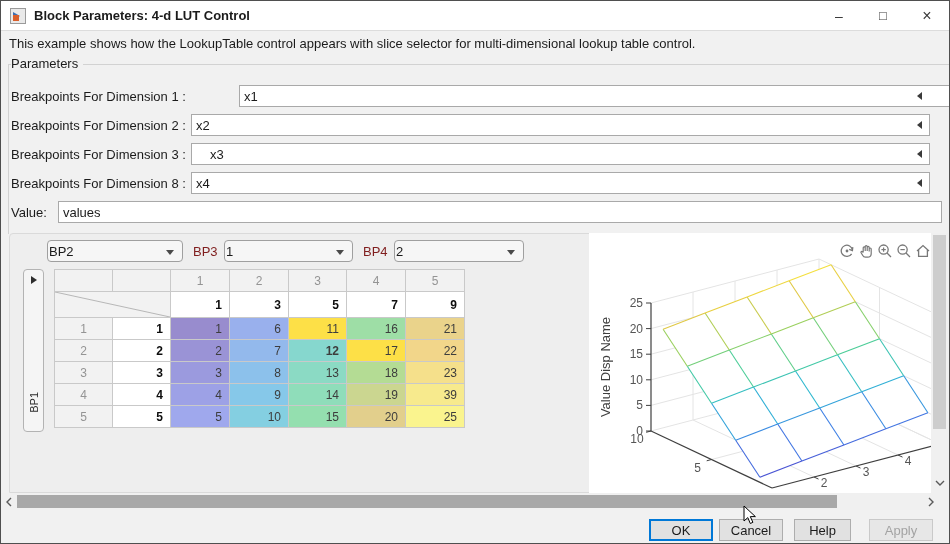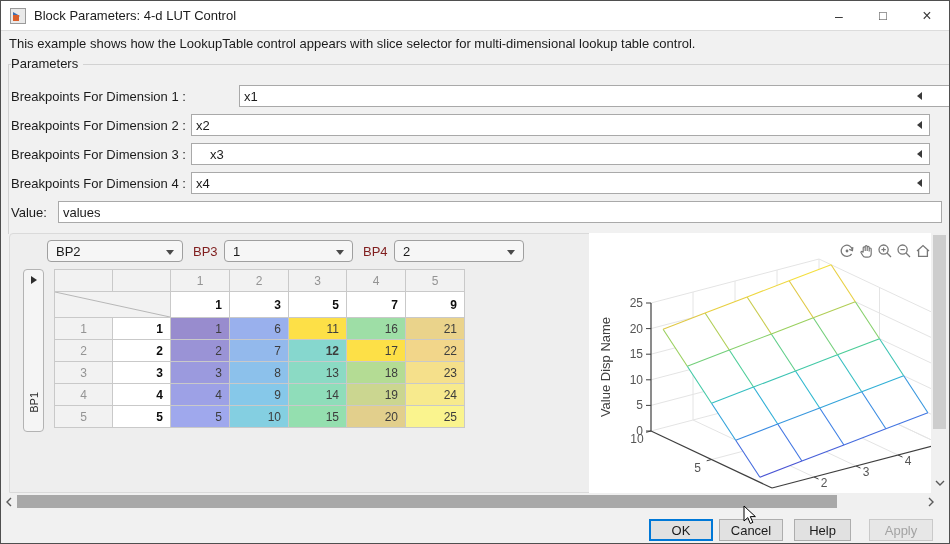--- a/index.html
+++ b/index.html
@@ -6,21 +6,21 @@
   .window{position:relative;width:950px;height:544px;background:#f1f1f1;border:1px solid #4f4f4f;
           box-sizing:border-box;overflow:hidden;font-family:"Liberation Sans",sans-serif;}
   
   .titlebar{position:absolute;left:0;top:0;width:100%;height:30px;background:#ffffff;
             border-bottom:1px solid #dcdcdc;display:flex;align-items:center;box-sizing:border-box;}
   .app-icon{width:16px;height:16px;margin-left:9px;position:relative;background:#e9e9e9;
             border:1px solid #9a9a9a;box-sizing:border-box;}
   .app-icon .arr{position:absolute;left:2px;top:3px;width:0;height:0;border-left:7px solid #3a6fb5;
             border-top:4px solid transparent;border-bottom:4px solid transparent;}
   .app-icon .sq{position:absolute;left:2px;bottom:2px;width:6px;height:6px;background:#d95f2b;}
-  .title-text{margin-left:8px;font-size:13px;color:#1b1b1b;}
+  .title-text{margin-left:8px;font-size:13px;color:#1b1b1b;font-weight:bold;}
   .win-controls{margin-left:auto;display:flex;height:100%;}
   .win-btn{width:44px;height:100%;display:flex;align-items:center;justify-content:center;
            color:#3c3c3c;font-size:14px;cursor:default;}
   
   .description{position:absolute;left:0;top:30px;width:100%;height:24px;display:flex;align-items:center;
                padding-left:8px;box-sizing:border-box;font-size:13px;color:#1b1b1b;background:#f1f1f1;}
   
   .groupbox{position:absolute;left:7px;top:63px;width:941px;height:169px;
             border-top:1px solid #d2d2d2;border-left:1px solid #d2d2d2;}
   .group-label{position:absolute;left:10px;top:55px;font-size:13px;color:#1b1b1b;
@@ -30,21 +30,21 @@
   .txt-input{position:absolute;height:22px;border:1px solid #a9a9a9;background:#fff;
              font-family:"Liberation Sans",sans-serif;font-size:13px;color:#1b1b1b;
              padding:0 14px 0 4px;box-sizing:border-box;outline:none;}
   .txt-input.noarrow{padding-right:13px;}
   .spin-left{position:absolute;width:0;height:0;border-top:4px solid transparent;
              border-bottom:4px solid transparent;border-right:5px solid #3a3a3a;}
   
   .pane{position:absolute;left:8px;top:232px;width:940px;height:260px;background:#eeeeee;
         border:1px solid #dadada;border-radius:4px 0 0 0;box-sizing:border-box;}
   .combo{position:absolute;height:22px;background:#f6f6f6;border:1px solid #9f9f9f;border-radius:4px;
-         display:flex;align-items:center;font-size:13px;color:#1b1b1b;padding-left:8px;box-sizing:border-box;}
+         display:flex;align-items:center;font-size:13px;color:#1b1b1b;padding-left:1px;box-sizing:border-box;}
   .combo .caret{position:absolute;right:8px;top:9px;width:0;height:0;border-left:4px solid transparent;
          border-right:4px solid transparent;border-top:5px solid #4a4a4a;}
   .combo-label{position:absolute;font-size:13px;color:#7f1d1d;}
   
   .bp1-tab{position:absolute;left:22px;top:268px;width:21px;height:163px;background:#f5f5f5;
            border:1px solid #b3b3b3;border-radius:4px;box-sizing:border-box;display:flex;
            flex-direction:column;align-items:center;}
   .bp1-tab .tri{margin-top:6px;width:0;height:0;border-top:4px solid transparent;
                 border-bottom:4px solid transparent;border-left:6px solid #2d2d2d;}
   .bp1-tab .lbl{margin-top:auto;margin-bottom:18px;writing-mode:vertical-rl;transform:rotate(180deg);
@@ -108,21 +108,21 @@
   <span class="spin-left" style="left:916px;top:91px"></span>
 
   <span class="param-label" style="left:10px;top:117px">Breakpoints For Dimension 2 :</span>
   <input class="txt-input" style="left: 190px; top: 113px; width: 739px;" value="x2">
   <span class="spin-left" style="left:916px;top:120px"></span>
 
   <span class="param-label" style="left:10px;top:146px">Breakpoints For Dimension 3 :</span>
   <input class="txt-input" style="left: 190px; top: 142px; width: 739px; padding-left: 18px;" value="x3">
   <span class="spin-left" style="left:916px;top:149px"></span>
 
-  <span class="param-label" style="left:10px;top:175px">Breakpoints For Dimension 4 :</span>
+  <span class="param-label" style="left:10px;top:175px">Breakpoints For Dimension 8 :</span>
   <input class="txt-input" style="left: 190px; top: 171px; width: 739px;" value="x4">
   <span class="spin-left" style="left:916px;top:178px"></span>
 
   <span class="param-label" style="left:10px;top:204px">Value:</span>
   <input class="txt-input noarrow" style="left: 57px; top: 200px; width: 884px;" value="values">
 
   <div class="pane"></div>
 
   <div class="combo" style="left:46px;top:239px;width:136px">
     <span>BP2</span>
@@ -204,21 +204,21 @@
             <td class="dat" style="background: rgb(180, 220, 148);">18</td>
             <td class="dat" style="background: rgb(245, 224, 139);">23</td>
           </tr>
           <tr>
             <th class="idx">4</th>
             <td class="bpv">4</td>
             <td class="dat" style="background: rgb(157, 161, 230);">4</td>
             <td class="dat" style="background: rgb(134, 200, 233);">9</td>
             <td class="dat" style="background: rgb(143, 221, 186);">14</td>
             <td class="dat" style="background: rgb(203, 214, 144);">19</td>
-            <td class="dat" style="background: rgb(247, 234, 141);">24</td>
+            <td class="dat" style="background: rgb(247, 234, 141);">39</td>
           </tr>
           <tr>
             <th class="idx">5</th>
             <td class="bpv">5</td>
             <td class="dat" style="background: rgb(159, 168, 237);">5</td>
             <td class="dat" style="background: rgb(132, 207, 225);">10</td>
             <td class="dat" style="background: rgb(148, 223, 175);">15</td>
             <td class="dat" style="background: rgb(226, 207, 140);">20</td>
             <td class="dat" style="background: rgb(250, 244, 142);">25</td>
           </tr>

